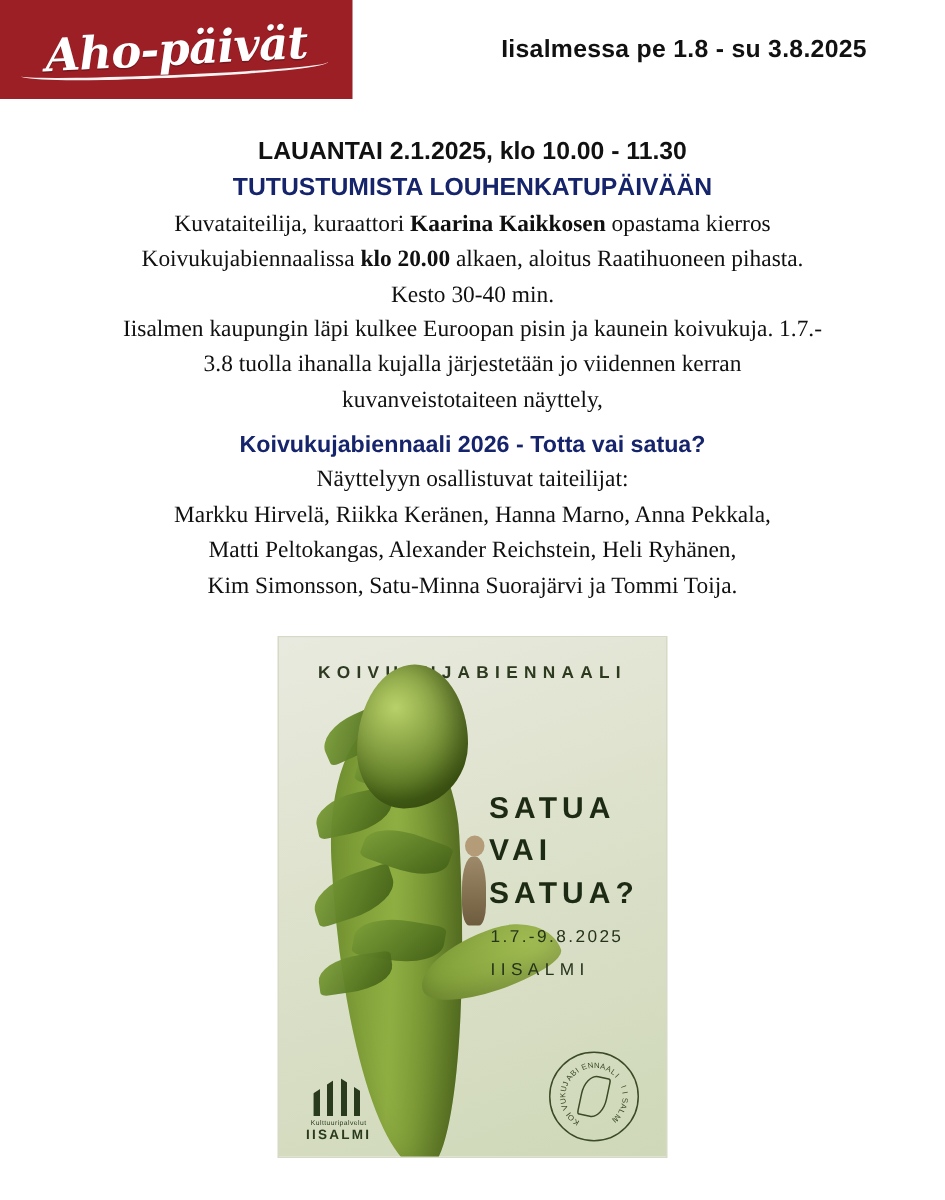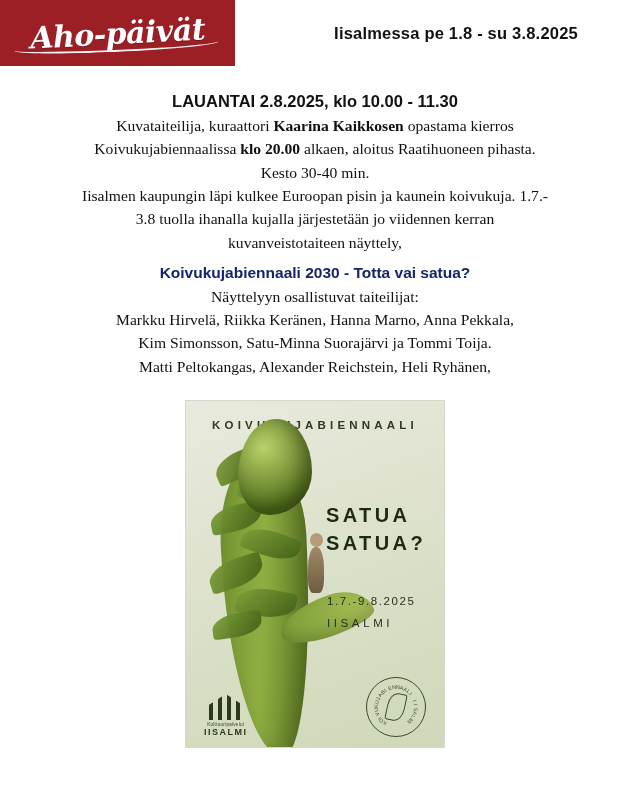--- a/index.html
+++ b/index.html
@@ -318,39 +318,40 @@
     <div class="logo-box">
       <div class="logo-text">Aho-päivät</div>
       <div class="logo-swash"></div>
     </div>
     <div class="header-right">
       <div class="header-dates">Iisalmessa pe 1.8 - su 3.8.2025</div>
     </div>
   </div>
 
   <div class="title-block">
-    <div class="line1">LAUANTAI 2.8.2025, klo 10.00 - 11.30</div>
+    <div class="line1">LAUANTAI 2.1.2025, klo 10.00 - 11.30</div>
+    <div>TUTUSTUMISTA LOUHENKATUPÄIVÄÄN</div>
   </div>
 
   <div class="body-wrap">
 
     <p class="para p1">
       <span>Kuvataiteilija, kuraattori </span><b class="strong">Kaarina Kaikkosen</b><span> opastama kierros Koivukujabiennaalissa </span><b class="strong">klo 20.00</b><span> alkaen, aloitus Raatihuoneen pihasta. Kesto 30-40 min.</span>
     </p>
 
     <p class="para p2">
       <span>Iisalmen kaupungin läpi kulkee Euroopan pisin ja kaunein koivukuja. 1.7.- 3.8 tuolla ihanalla kujalla järjestetään jo viidennen kerran kuvanveistotaiteen näyttely,</span>
-      <span class="highlight">Koivukujabiennaali 2030 - Totta vai satua?</span>
+      <span class="highlight">Koivukujabiennaali 2026 - Totta vai satua?</span>
     </p>
 
     <p class="para p3">
       <span class="artists-line artists-head">Näyttelyyn osallistuvat taiteilijat:</span>
       <span class="artists-line">Markku Hirvelä, Riikka Keränen, Hanna Marno, Anna Pekkala,</span>
+      <span class="artists-line">Matti Peltokangas, Alexander Reichstein, Heli Ryhänen,</span>
       <span class="artists-line">Kim Simonsson, Satu-Minna Suorajärvi ja Tommi Toija.</span>
-      <span class="artists-line">Matti Peltokangas, Alexander Reichstein, Heli Ryhänen,</span>
     </p>
   </div>
 
   <div class="poster-wrap">
     <div class="poster">
 
       <div class="poster-kw">KOIVUKUJABIENNAALI</div>
 
       <div class="fig-stem"></div>
       <div class="fig-leaves">
@@ -364,20 +365,21 @@
       </div>
       <div class="fig-head"></div>
       <div class="fig-arm"></div>
       <div class="small-figure">
         <div class="sf-head"></div>
         <div class="sf-body"></div>
       </div>
 
       <div class="poster-title">
         <div>SATUA</div>
+        <div>VAI</div>
         <div>SATUA?</div>
       </div>
 
       <div class="poster-dates">
         <div>1.7.-9.8.2025</div>
         <div class="poster-city">IISALMI</div>
       </div>
 
       <div class="poster-bottom">
         <div class="iisalmi-mark">

